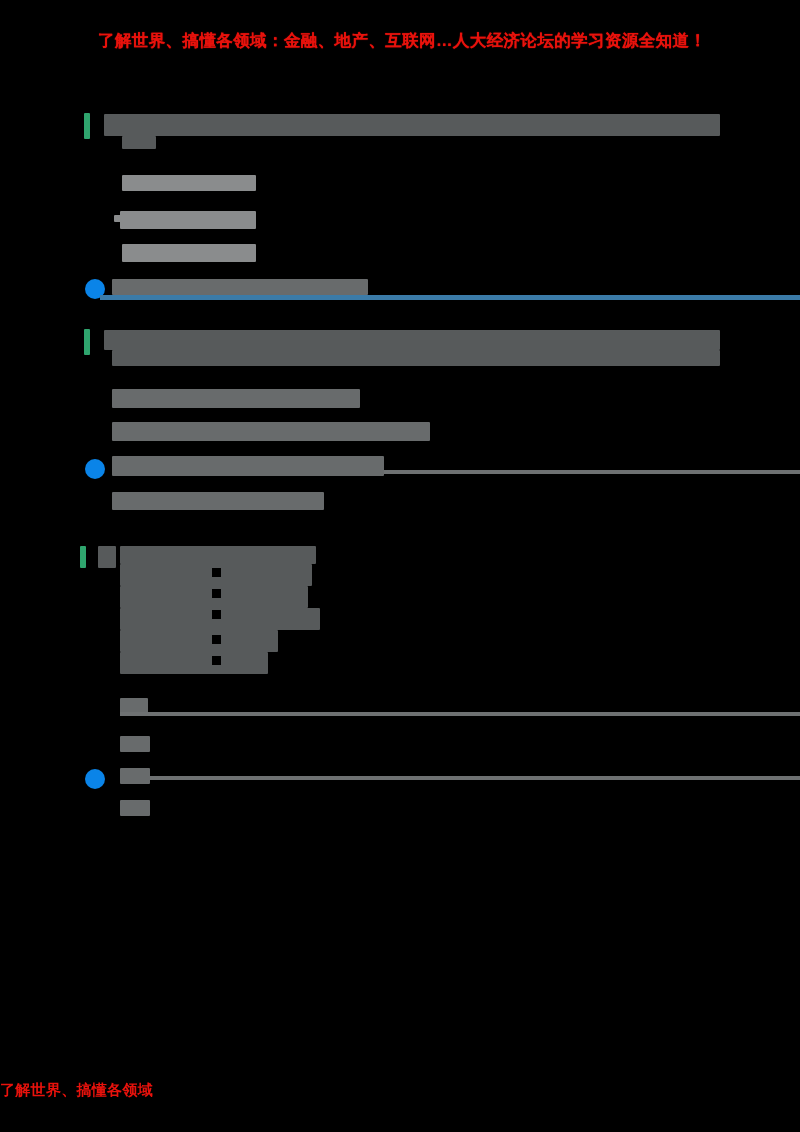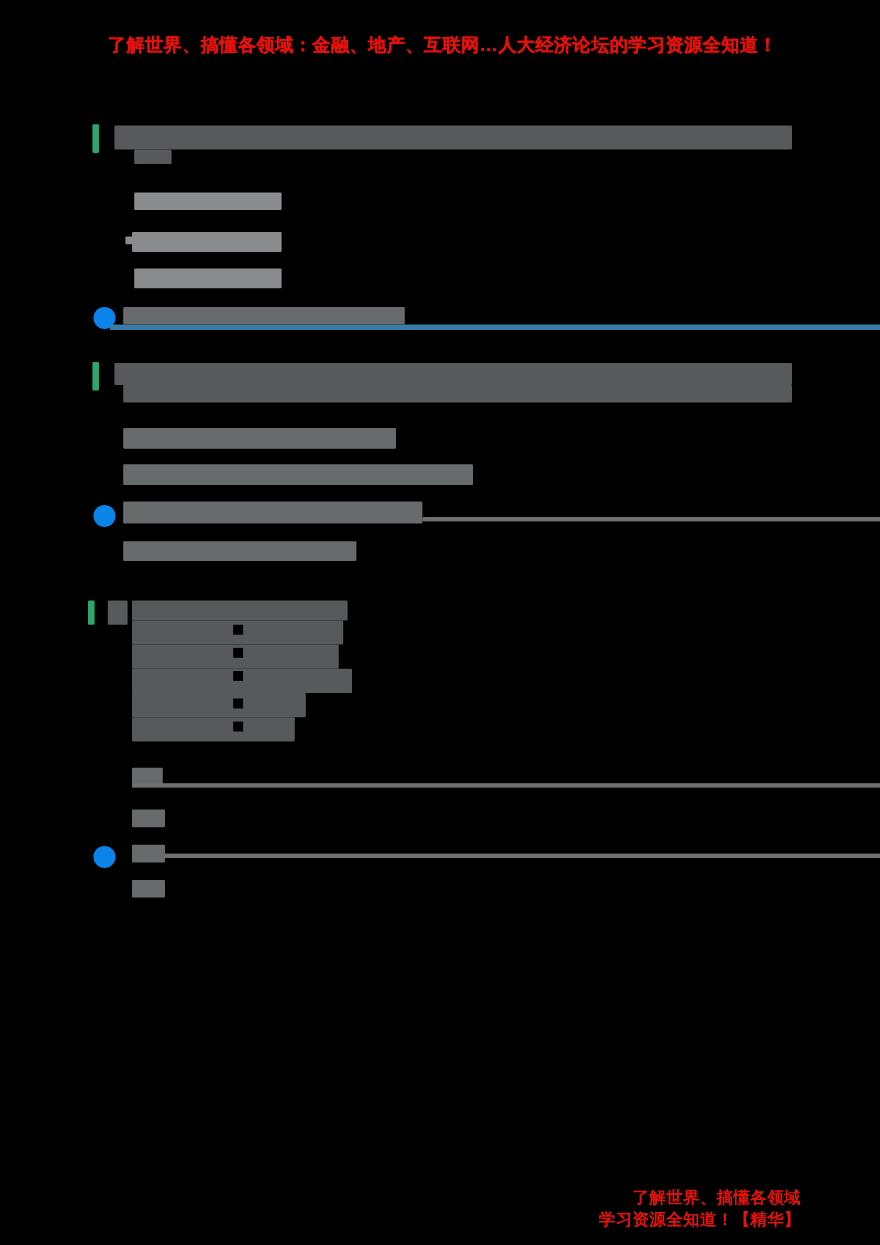--- a/index.html
+++ b/index.html
@@ -37,21 +37,21 @@
     white-space: nowrap;
     overflow: hidden;
     text-shadow: 0 0 1px #e8120c;
   }
 
   .footer-note {
     position: absolute;
     left: 0;
     top: 1080px;
     width: 728px;
-    text-align: right;
+    text-align: left;
     color: #e8120c;
     font-size: 15px;
     font-weight: bold;
     line-height: 20px;
     letter-spacing: 0.3px;
   }
   .footer-note div { white-space: nowrap; }
 
   
   .bar {
@@ -168,16 +168,15 @@
 
     <div class="dot-icon" style="left:85px; top:769px;"></div>
     <div class="bar mid" style="left:120px; top:768px; width:30px; height:16px;"></div>
     <div class="rule" style="left:150px; top:776px; width:650px;"></div>
 
     <div class="bar mid" style="left:120px; top:800px; width:30px; height:16px;"></div>
   </div>
 
   <div class="footer-note">
     <div>了解世界、搞懂各领域</div>
-    <div>学习资源全知道！【精华】</div>
   </div>
 
 </div>
 
 </body></html>

